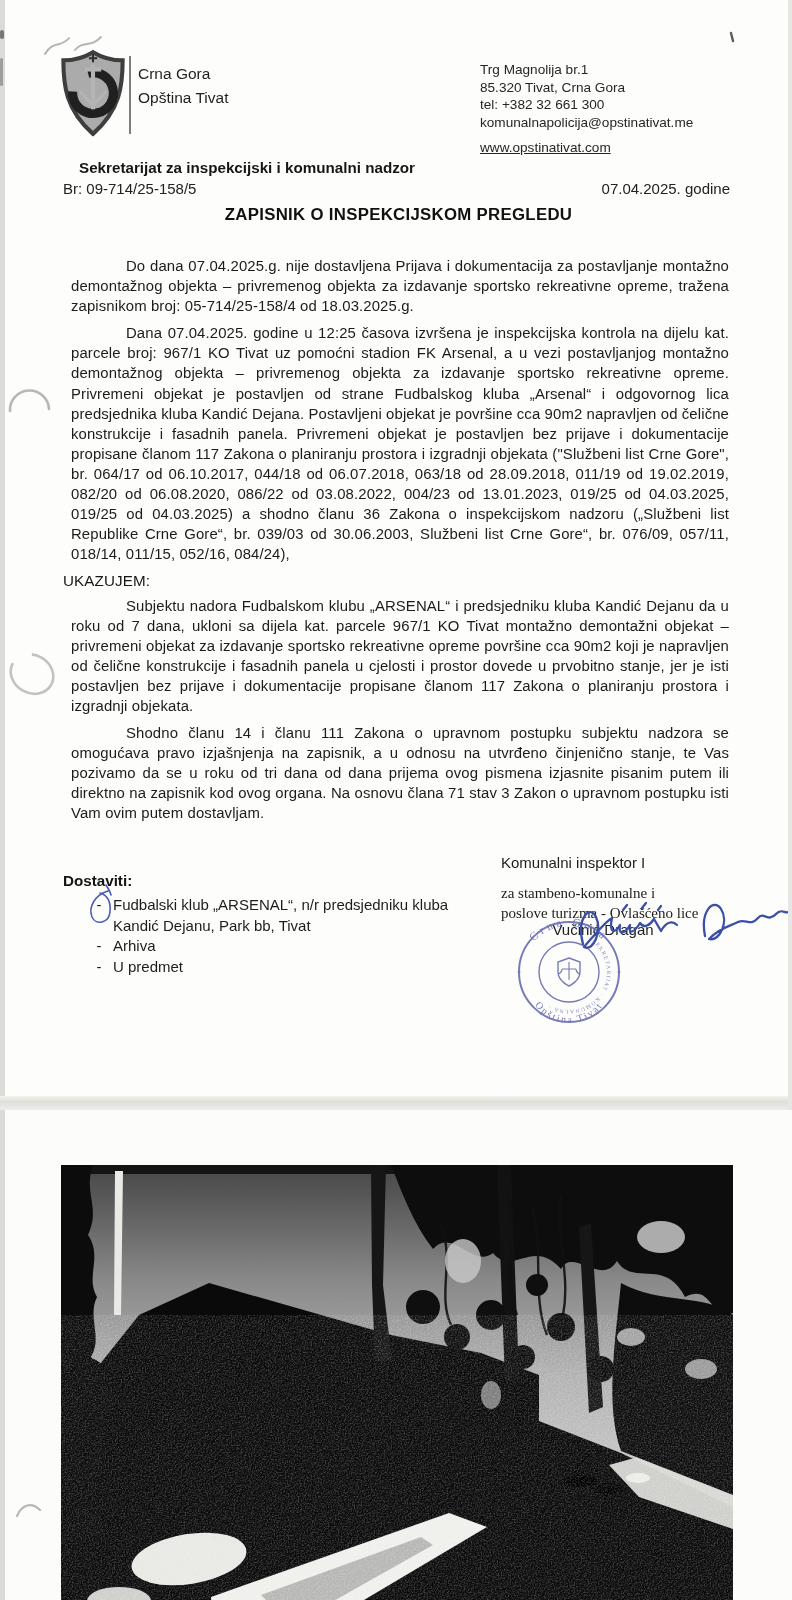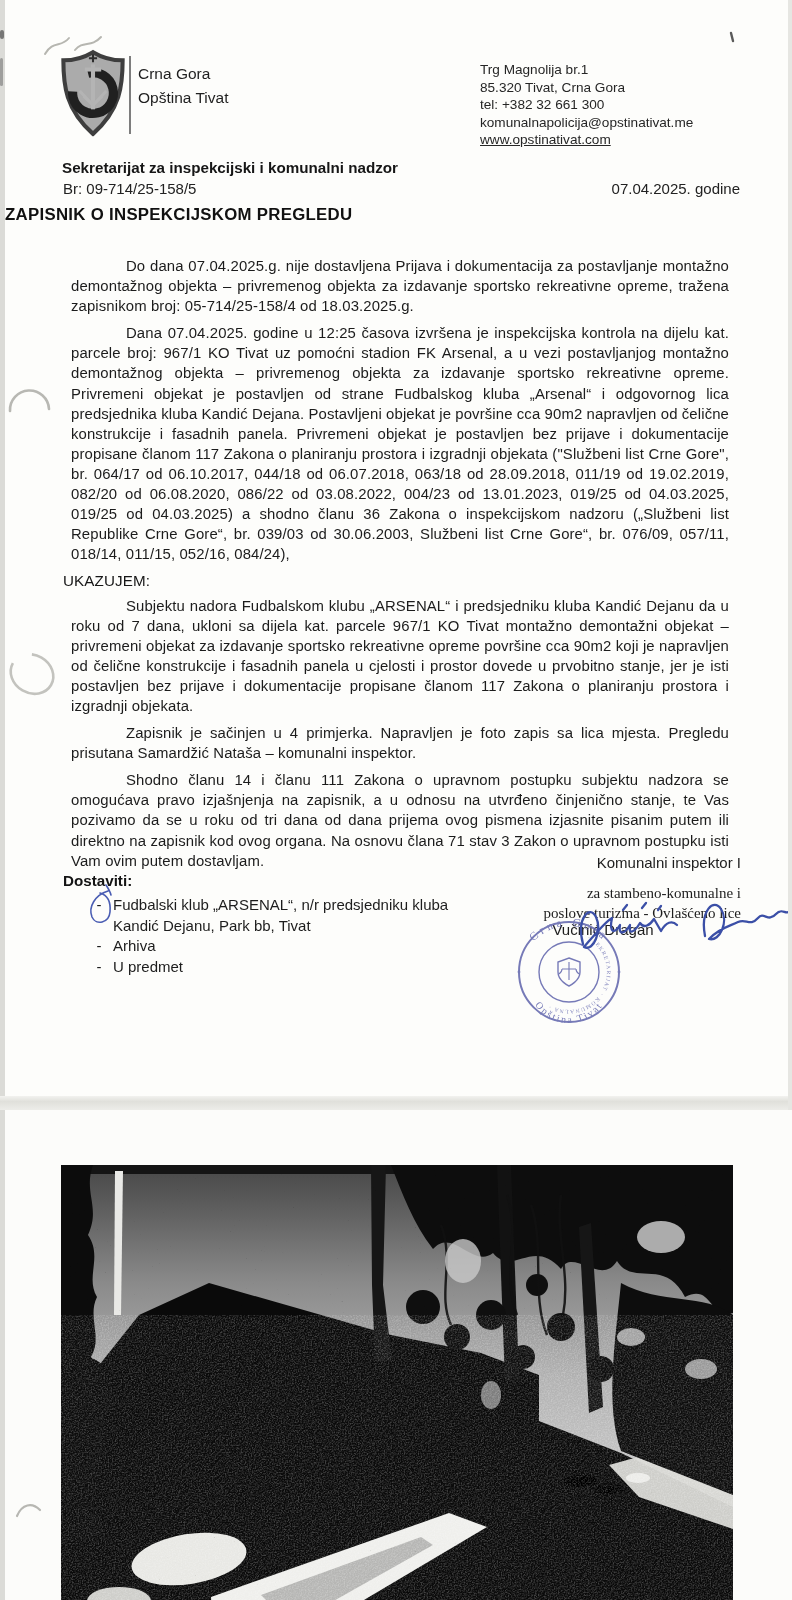--- a/index.html
+++ b/index.html
@@ -15,36 +15,36 @@
   .page-gap{position:absolute;left:0;top:1096px;width:792px;height:14px;
     background:linear-gradient(#f2f2ef, #e0e0db 40%, #edede9);}
   .right-edge{position:absolute;top:0;right:0;width:4px;height:1600px;background:#e6e6e2;}
   .edge-speck{position:absolute;background:#555;opacity:.75;border-radius:2px;}
 
   
   .logo{position:absolute;left:49px;top:46px;}
   .lh-sep{position:absolute;left:124px;top:56px;width:2px;height:78px;background:#7d7d7d;}
   .org{position:absolute;left:133px;top:62px;font-size:15.5px;color:#1f1f1f;line-height:24px;}
   .addr{position:absolute;left:475px;top:61px;font-size:13.6px;color:#262626;line-height:17.6px;}
-  .addr .site{text-decoration:underline;}
-
-  .dept{position:absolute;left:57px;top:159px;font-size:15.2px;font-weight:bold;color:#161616;}
+  .addr .site{text-decoration:underline;margin-top:8px;}
+
+  .dept{position:absolute;left:74px;top:159px;font-size:15.2px;font-weight:bold;color:#161616;}
   .ref{position:absolute;left:58px;top:180px;font-size:15px;color:#222;}
-  .docdate{position:absolute;right:52px;top:180px;font-size:15px;color:#222;}
-  .title{position:absolute;left:0;top:205px;width:787px;text-align:left;
+  .docdate{position:absolute;right:62px;top:180px;font-size:15px;color:#222;}
+  .title{position:absolute;left:0;top:205px;width:787px;text-align:center;
     font-size:16.8px;font-weight:bold;letter-spacing:.3px;color:#111;}
 
   
   .doc-body{position:absolute;left:58px;top:256px;width:666px;color:#1c1c1c;
     font-size:14.9px;line-height:20.1px;letter-spacing:.12px;}
   .doc-body p{margin:0 0 7px 8px;text-align:justify;text-indent:55px;hyphens:none;}
   .doc-body .h-uk{margin:2px 0 4px 0;text-align:left;font-size:15.2px;color:#161616;}
 
   
-  .sig{position:absolute;left:496px;top:853px;width:240px;text-align:right;
+  .sig{position:absolute;left:496px;top:853px;width:240px;text-align:left;
     font-size:15px;color:#1d1d1d;line-height:20.5px;}
   .sig .role{margin-top:9px;font-family:Liberation Serif, serif;}
   .sig-name{position:absolute;left:478px;top:921px;width:240px;text-align:center;
     font-size:15px;color:#1d1d1d;}
   .stamp{position:absolute;left:500px;top:908px;opacity:.88;}
   .sig-scribble{position:absolute;left:548px;top:888px;}
 
   
   .dost-h{position:absolute;left:58px;top:872px;font-size:15.2px;font-weight:bold;color:#141414;text-align:right;}
   .dost{position:absolute;left:80px;top:895px;width:390px;font-size:15px;color:#1d1d1d;line-height:20.6px;}
@@ -93,21 +93,20 @@
   <div class="dept">Sekretarijat za inspekcijski i komunalni nadzor</div>
   <div class="ref">Br: 09-714/25-158/5</div>
   <div class="docdate">07.04.2025. godine</div>
   <div class="title">ZAPISNIK O INSPEKCIJSKOM PREGLEDU</div>
 
   <div class="doc-body">
     <p>Do dana 07.04.2025.g. nije dostavljena Prijava i dokumentacija za postavljanje montažno demontažnog objekta – privremenog objekta za izdavanje sportsko rekreativne opreme, tražena zapisnikom broj: 05-714/25-158/4 od 18.03.2025.g.</p>
     <p>Dana 07.04.2025. godine u 12:25 časova izvršena je inspekcijska kontrola na dijelu kat. parcele broj: 967/1 KO Tivat uz pomoćni stadion FK Arsenal, a u vezi postavljanjog montažno demontažnog objekta – privremenog objekta za izdavanje sportsko rekreativne opreme. Privremeni objekat je postavljen od strane Fudbalskog kluba „Arsenal“ i odgovornog lica predsjednika kluba Kandić Dejana. Postavljeni objekat je površine cca 90m2 napravljen od čelične konstrukcije i fasadnih panela. Privremeni objekat je postavljen bez prijave i dokumentacije propisane članom 117 Zakona o planiranju prostora i izgradnji objekata ("Službeni list Crne Gore", br. 064/17 od 06.10.2017, 044/18 od 06.07.2018, 063/18 od 28.09.2018, 011/19 od 19.02.2019, 082/20 od 06.08.2020, 086/22 od 03.08.2022, 004/23 od 13.01.2023, 019/25 od 04.03.2025, 019/25 od 04.03.2025) a shodno članu 36 Zakona o inspekcijskom nadzoru („Službeni list Republike Crne Gore“, br. 039/03 od 30.06.2003, Službeni list Crne Gore“, br. 076/09, 057/11, 018/14, 011/15, 052/16, 084/24),</p>
     <div class="h-uk">UKAZUJEM:</div>
     <p>Subjektu nadora Fudbalskom klubu „ARSENAL“ i predsjedniku kluba Kandić Dejanu da u roku od 7 dana, ukloni sa dijela kat. parcele 967/1 KO Tivat montažno demontažni objekat – privremeni objekat za izdavanje sportsko rekreativne opreme površine cca 90m2 koji je napravljen od čelične konstrukcije i fasadnih panela u cjelosti i prostor dovede u prvobitno stanje, jer je isti postavljen bez prijave i dokumentacije propisane članom 117 Zakona o planiranju prostora i izgradnji objekata.</p>
-    <p>Zapisnik je sačinjen u 4 primjerka. Napravljen je foto zapis sa lica mjesta. Pregledu prisutana Samardžić Nataša – komunalni inspektor.</p>
     <p>Shodno članu 14 i članu 111 Zakona o upravnom postupku subjektu nadzora se omogućava pravo izjašnjenja na zapisnik, a u odnosu na utvrđeno činjenično stanje, te Vas pozivamo da se u roku od tri dana od dana prijema ovog pismena izjasnite pisanim putem ili direktno na zapisnik kod ovog organa. Na osnovu člana 71 stav 3 Zakon o upravnom postupku isti Vam ovim putem dostavljam.</p>
   </div>
 
   <div class="sig">
     <div>Komunalni inspektor I</div>
     <div class="role">
       <div>za stambeno-komunalne i</div>
       <div>poslove turizma - Ovlašćeno lice</div>
     </div>
   </div>

